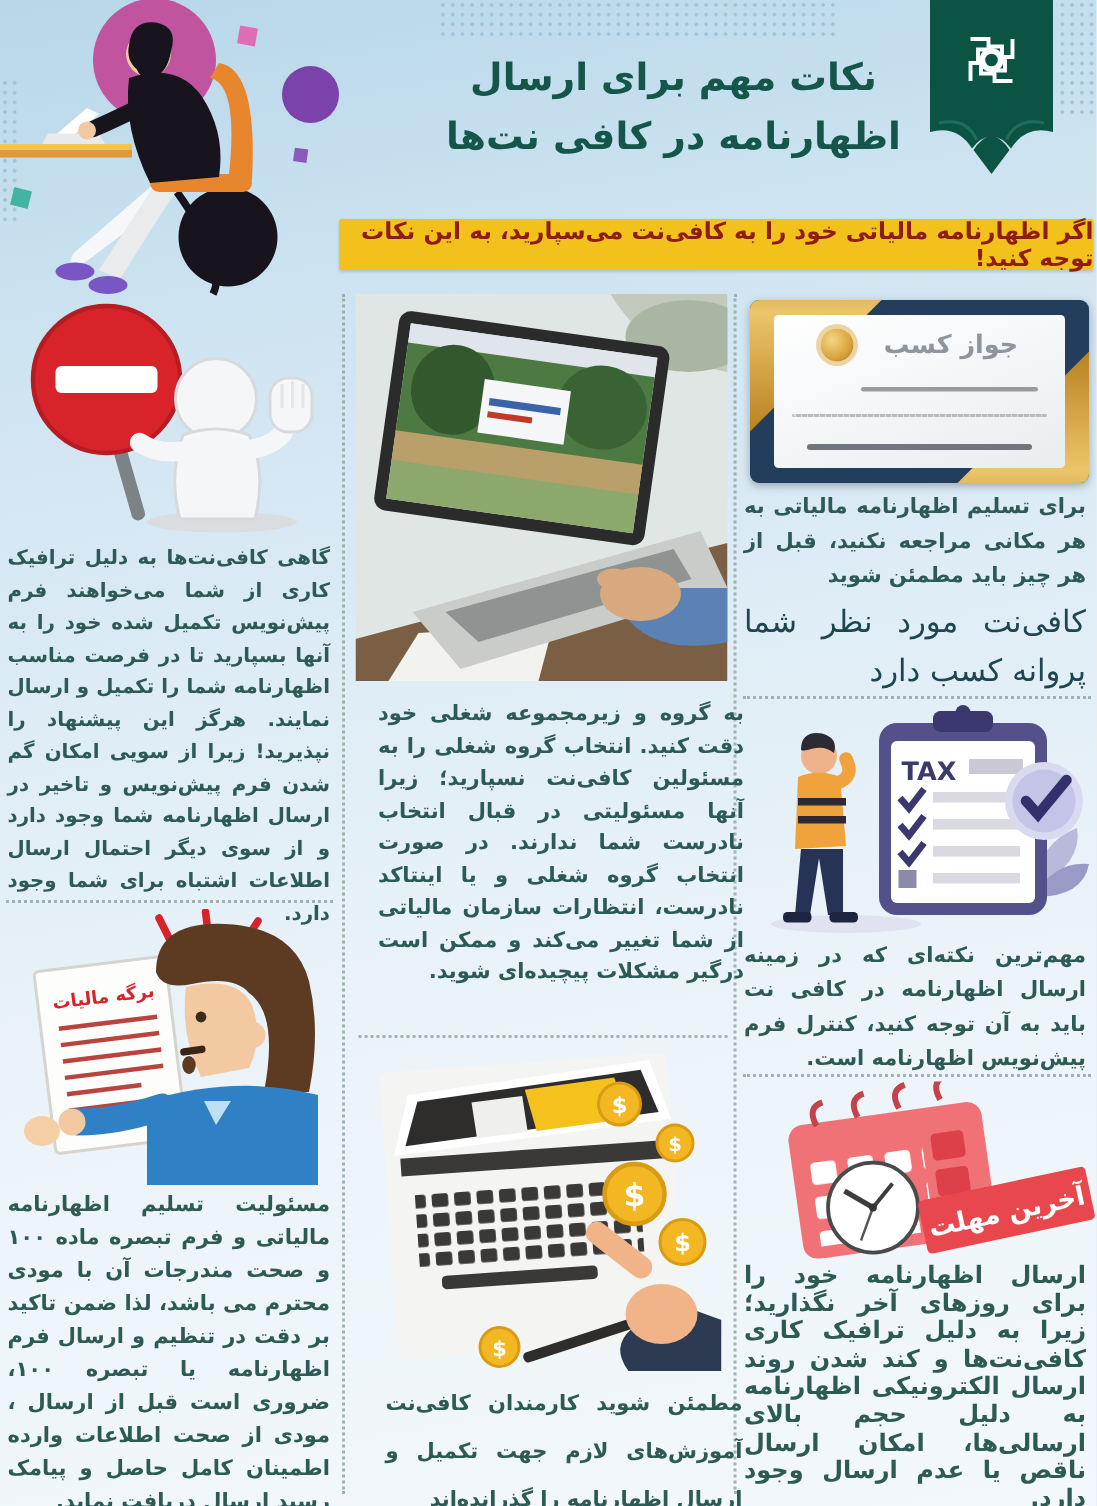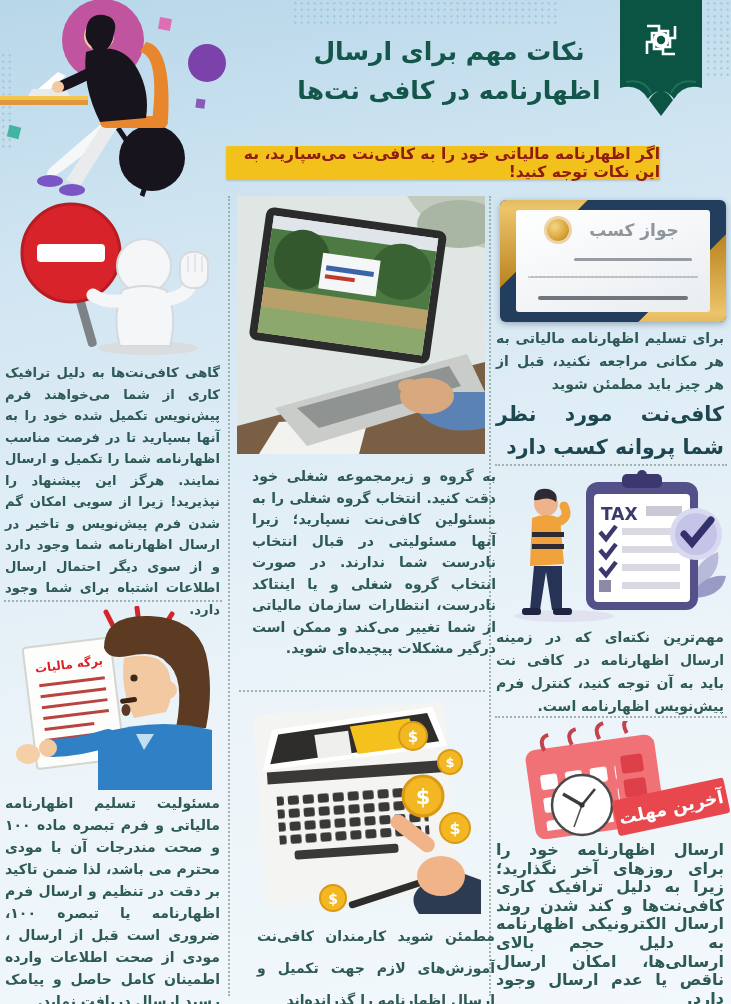--- a/index.html
+++ b/index.html
@@ -8,21 +8,21 @@
     background:linear-gradient(170deg,#b7d7e9 0%,#cfe4f1 22%,#dfedf6 45%,#ecf4f9 68%,#f2f8fb 100%);}
   .abs{position:absolute;}
   .txt{position:absolute;direction:rtl;text-align:justify;text-align-last:right;
     color:#2e5a55;font-weight:bold;font-size:14px;line-height:21.5px;}
   .title{position:absolute;direction:rtl;text-align:center;color:#15564b;font-weight:bold;
     font-size:25px;line-height:39px;letter-spacing:-0.5px;}
   .banner{position:absolute;background:#f2c11c;color:#8e1c10;font-weight:bold;font-size:15.5px;
     display:flex;align-items:center;justify-content:center;direction:rtl;border-radius:2px;
     box-shadow:0 1px 2px rgba(0,0,0,.15);}
   .highlight{position:absolute;direction:rtl;text-align:justify;text-align-last:right;
-    color:#1d4650;font-weight:bold;font-size:20.5px;line-height:33px;}
+    color:#1d4650;font-weight:normal;font-size:20.5px;line-height:33px;}
   .dot-v{position:absolute;width:0;border-left:2px dotted #93a8a2;opacity:.85;}
   .dot-h{position:absolute;height:0;border-top:2px dotted #93a8a2;opacity:.85;}
   .ht{position:absolute;background-image:radial-gradient(circle,#98bed4 1.1px,transparent 1.3px);
     background-size:6.5px 6.5px;opacity:.8;}
   
   .cert{position:absolute;left:500px;top:200px;width:226px;height:122px;background:#223e5c;
     border-radius:6px;overflow:hidden;box-shadow:0 2px 6px rgba(30,50,70,.35);}
   .cert::before{content:"";position:absolute;left:-62px;top:-62px;width:124px;height:124px;
     transform:rotate(45deg);background:linear-gradient(135deg,#8a5a1f,#ecc46a 55%,#b9821f);}
   .cert::after{content:"";position:absolute;right:-62px;bottom:-62px;width:124px;height:124px;
@@ -83,21 +83,21 @@
     </g>
     <circle cx="43" cy="40" r="8" fill="#ffffff"></circle>
     <circle cx="43" cy="40" r="4.2" fill="#0b5444"></circle>
   </svg>
 
   <div class="title" style="left:288px;top:32px;width:322px;">
     <div>نکات مهم برای ارسال</div>
     <div>اظهارنامه در کافی نت‌ها</div>
   </div>
 
-  <div class="banner" style="left:226px;top:146px;width:434px;height:34px;">اگر اظهارنامه مالیاتی خود را به کافی‌نت می‌سپارید، به این نکات توجه کنید!</div>
+  <div class="banner" style="left:226px;top:146px;width:503px;height:34px;">اگر اظهارنامه مالیاتی خود را به کافی‌نت می‌سپارید، به این نکات توجه کنید!</div>
 
   <div class="dot-v" style="left:228px;top:196px;height:800px;"></div>
   <div class="dot-v" style="left:489px;top:196px;height:800px;"></div>
 
   <div class="cert">
     <div class="cert-inner">
       <div class="cert-head">
         <span class="cert-title">جواز کسب</span>
         <span class="rosette"></span>
       </div>

